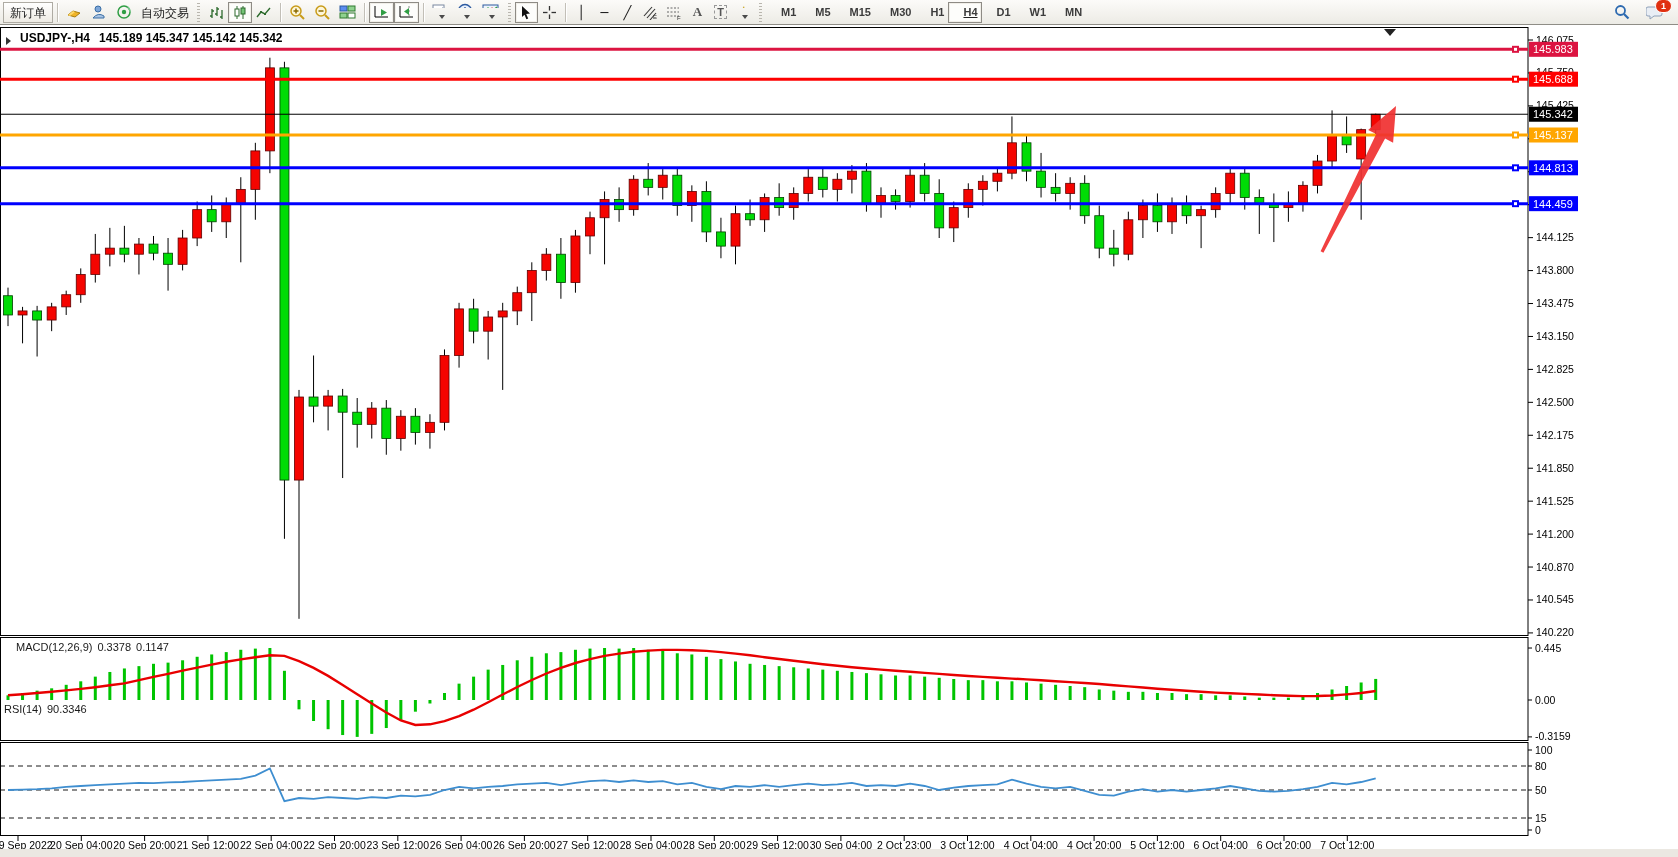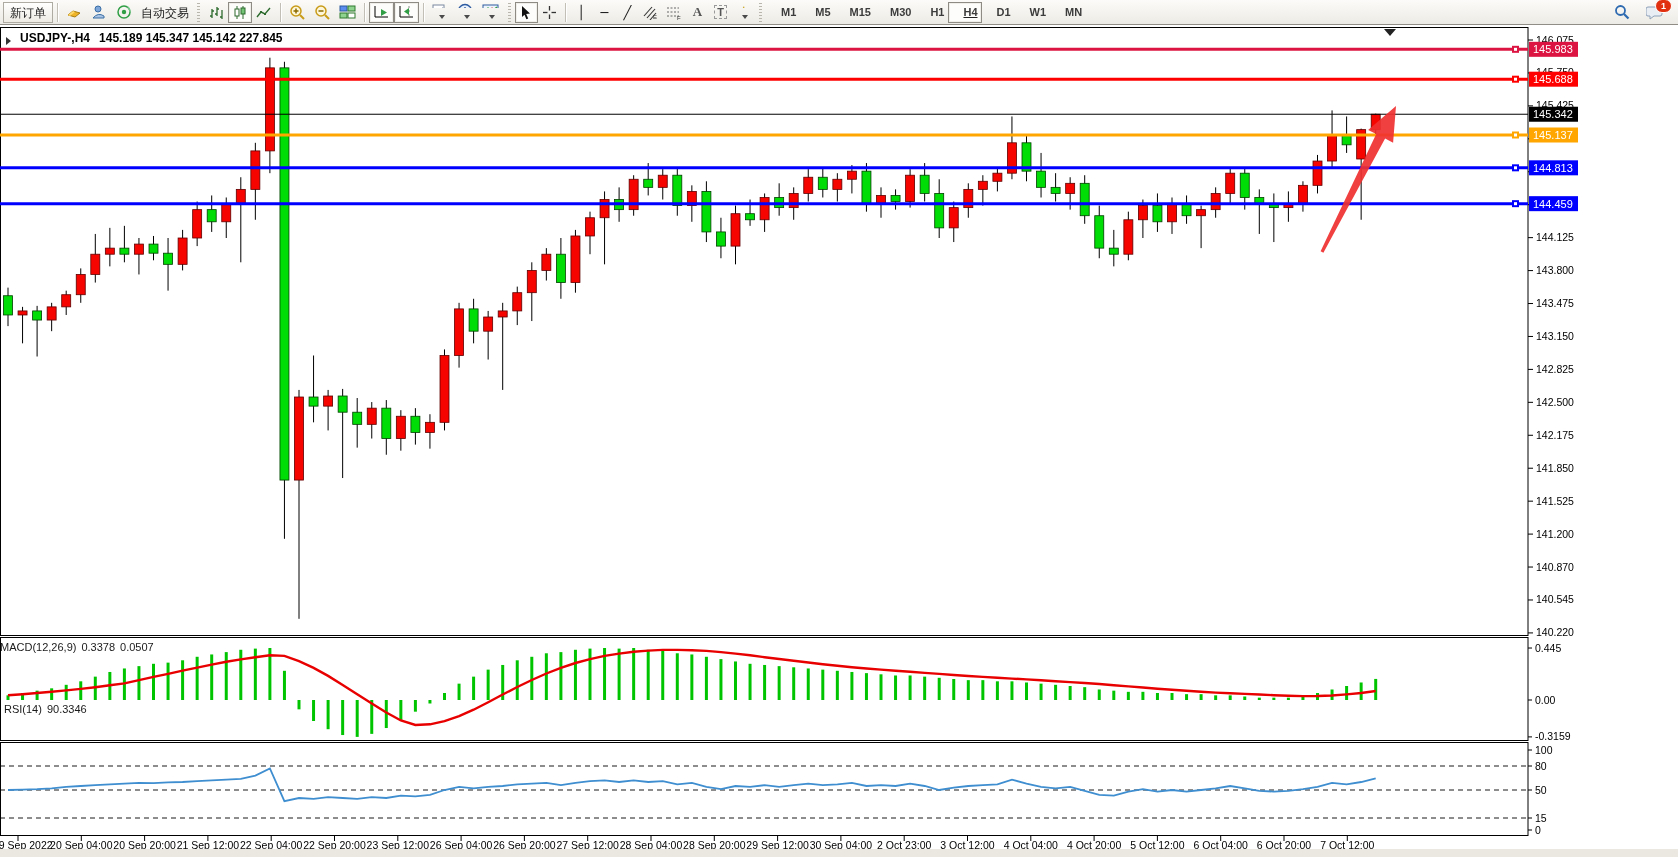--- a/index.html
+++ b/index.html
@@ -718,25 +718,25 @@
         <path d="M2 2 h12 a2 2 0 0 1 2 2 v5 a2 2 0 0 1 -2 2 h-6 l-4 3 v-3 h-2 a2 2 0 0 1 -2 -2 v-5 a2 2 0 0 1 2 -2 z" fill="#e9eef5" stroke="#8fa0b8"></path>
       </svg>
       <span class="badge">1</span>
     </button>
   </div>
 </div>
 
 <div class="overlay chart-title">
   <span class="tri"></span>
   <span>USDJPY-,H4</span>
-  <span>145.189 145.347 145.142 227.845</span>
+  <span>145.189 145.347 145.142 145.342</span>
 </div>
 
-<div class="overlay ind-label" style="left:0;top:641px">
+<div class="overlay ind-label" style="left:16px;top:641px">
   <span>MACD(12,26,9)</span>
   <span>0.3378</span>
-  <span>0.0507</span>
+  <span>0.1147</span>
 </div>
 
 <div class="overlay ind-label" style="left:4px;top:703px">
   <span>RSI(14)</span>
   <span>90.3346</span>
 </div>
 
 </body></html>

